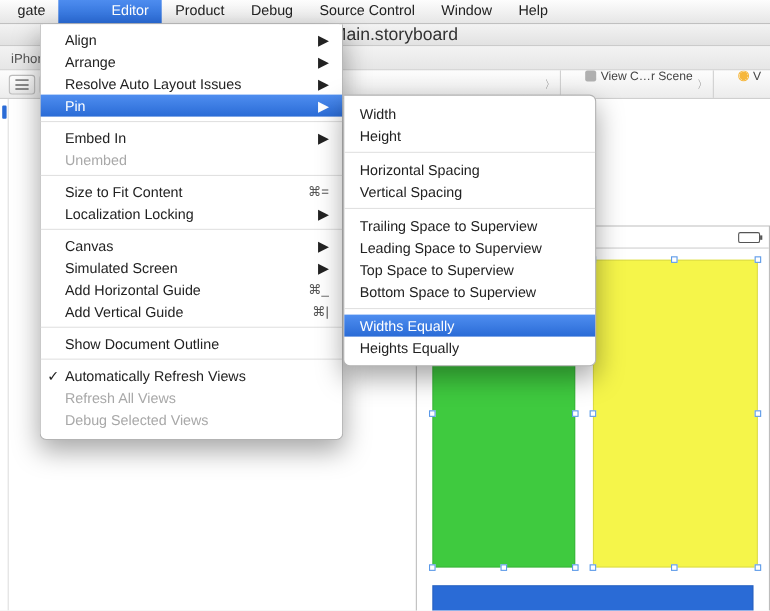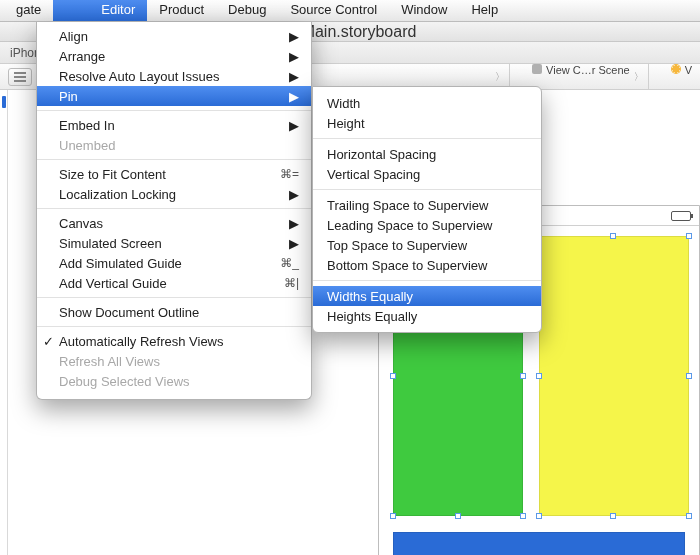--- a/index.html
+++ b/index.html
@@ -316,21 +316,21 @@
 
   <div class="menu-row">
     <span class="label">Canvas</span>
     <span class="arrow">▶</span>
   </div>
   <div class="menu-row">
     <span class="label">Simulated Screen</span>
     <span class="arrow">▶</span>
   </div>
   <div class="menu-row">
-    <span class="label">Add Simulated Guide</span>
+    <span class="label">Add Horizontal Guide</span>
     <span class="shortcut">⌘_</span>
   </div>
   <div class="menu-row">
     <span class="label">Add Vertical Guide</span>
     <span class="shortcut">⌘|</span>
   </div>
   <div class="menu-sep"></div>
 
   <div class="menu-row">
     <span class="label">Show Document Outline</span>

